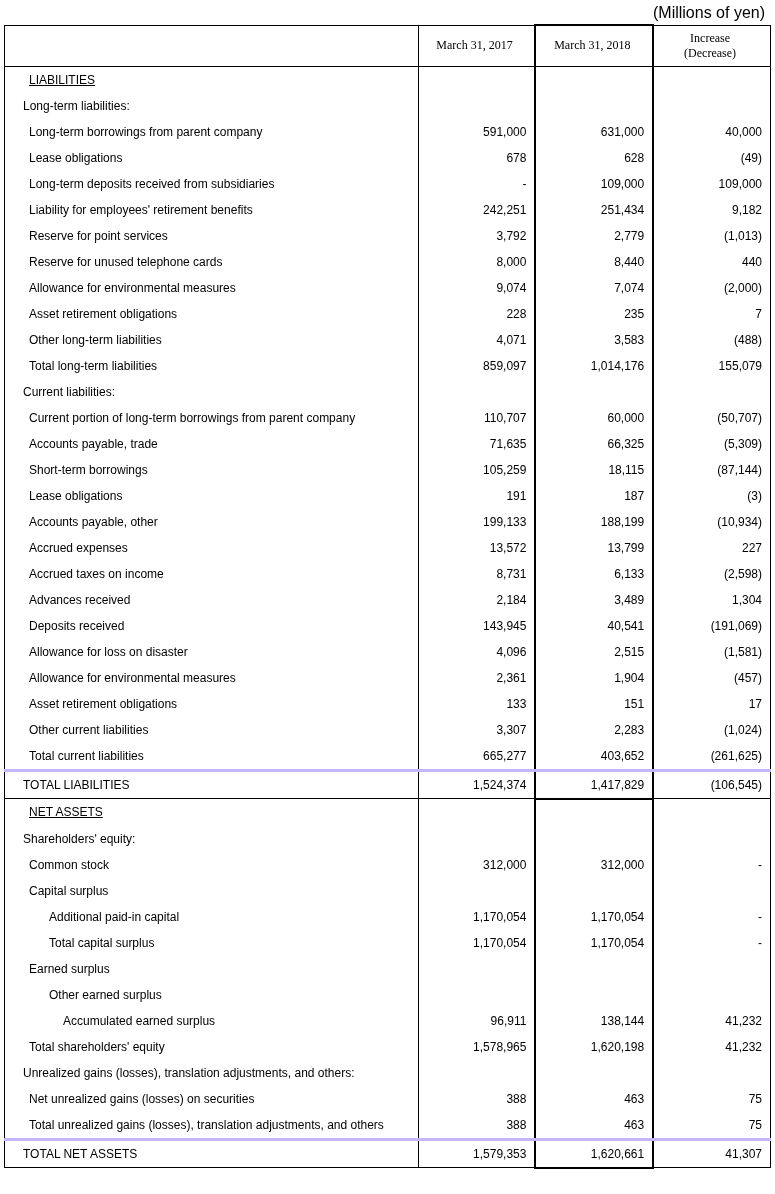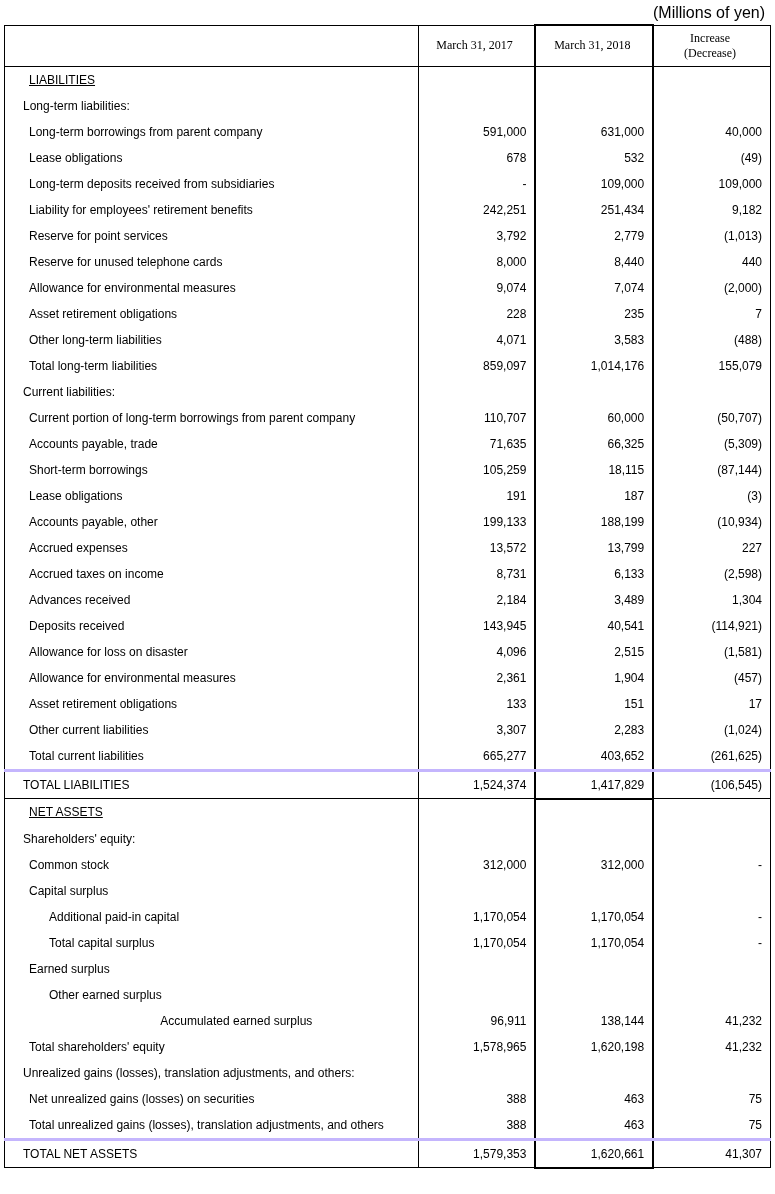--- a/index.html
+++ b/index.html
@@ -33,21 +33,21 @@
   th.label-col.hdrcell { border-top:1px solid #000; border-bottom:1px solid #000; border-left:1px solid #000;}
   th.val-col.last {border-right:1px solid #000;}
   td.label { padding-left: 24px; border-left:1px solid #000;}
   td.v1 { text-align:right; border-left:1px solid #000;}
   td.v2 { text-align:right; border-left:2px solid #000; border-right:2px solid #000;}
   td.v3 { text-align:right; border-left:0; border-right:1px solid #000;}
   .section { text-decoration: underline; }
   .ind1 td.label { padding-left: 18px; }
   .ind2 td.label { }
   .ind3 td.label { padding-left: 44px; }
-  .ind4 td.label { padding-left: 58px; text-align: center; }
+  .ind4 td.label { padding-left: 58px; }
   tr.top-border td { border-top:3px solid #c4b5fd;margin-top:12px; }
   tr.bottom-border td { border-bottom:1px solid #000; }
   tr.bottom-border td.v2 { border-bottom:2px solid #000; }
 </style>
 </head>
 <body>
 
 <div class="unit">(Millions of yen)</div>
 
 <table>
@@ -77,21 +77,21 @@
       </tr>
       <tr class="ind2">
         <td class="label">Long-term borrowings from parent company</td>
         <td class="v1">591,000</td>
         <td class="v2">631,000</td>
         <td class="v3">40,000</td>
       </tr>
       <tr class="ind2">
         <td class="label">Lease obligations</td>
         <td class="v1">678</td>
-        <td class="v2">532</td>
+        <td class="v2">628</td>
         <td class="v3">(49)</td>
       </tr>
       <tr class="ind2">
         <td class="label">Long-term deposits received from subsidiaries</td>
         <td class="v1">-</td>
         <td class="v2">109,000</td>
         <td class="v3">109,000</td>
       </tr>
       <tr class="ind2">
         <td class="label">Liability for employees' retirement benefits</td>
@@ -186,21 +186,21 @@
       <tr class="ind2">
         <td class="label">Advances received</td>
         <td class="v1">2,184</td>
         <td class="v2">3,489</td>
         <td class="v3">1,304</td>
       </tr>
       <tr class="ind2">
         <td class="label">Deposits received</td>
         <td class="v1">143,945</td>
         <td class="v2">40,541</td>
-        <td class="v3">(114,921)</td>
+        <td class="v3">(191,069)</td>
       </tr>
       <tr class="ind2">
         <td class="label">Allowance for loss on disaster</td>
         <td class="v1">4,096</td>
         <td class="v2">2,515</td>
         <td class="v3">(1,581)</td>
       </tr>
       <tr class="ind2">
         <td class="label">Allowance for environmental measures</td>
         <td class="v1">2,361</td>

